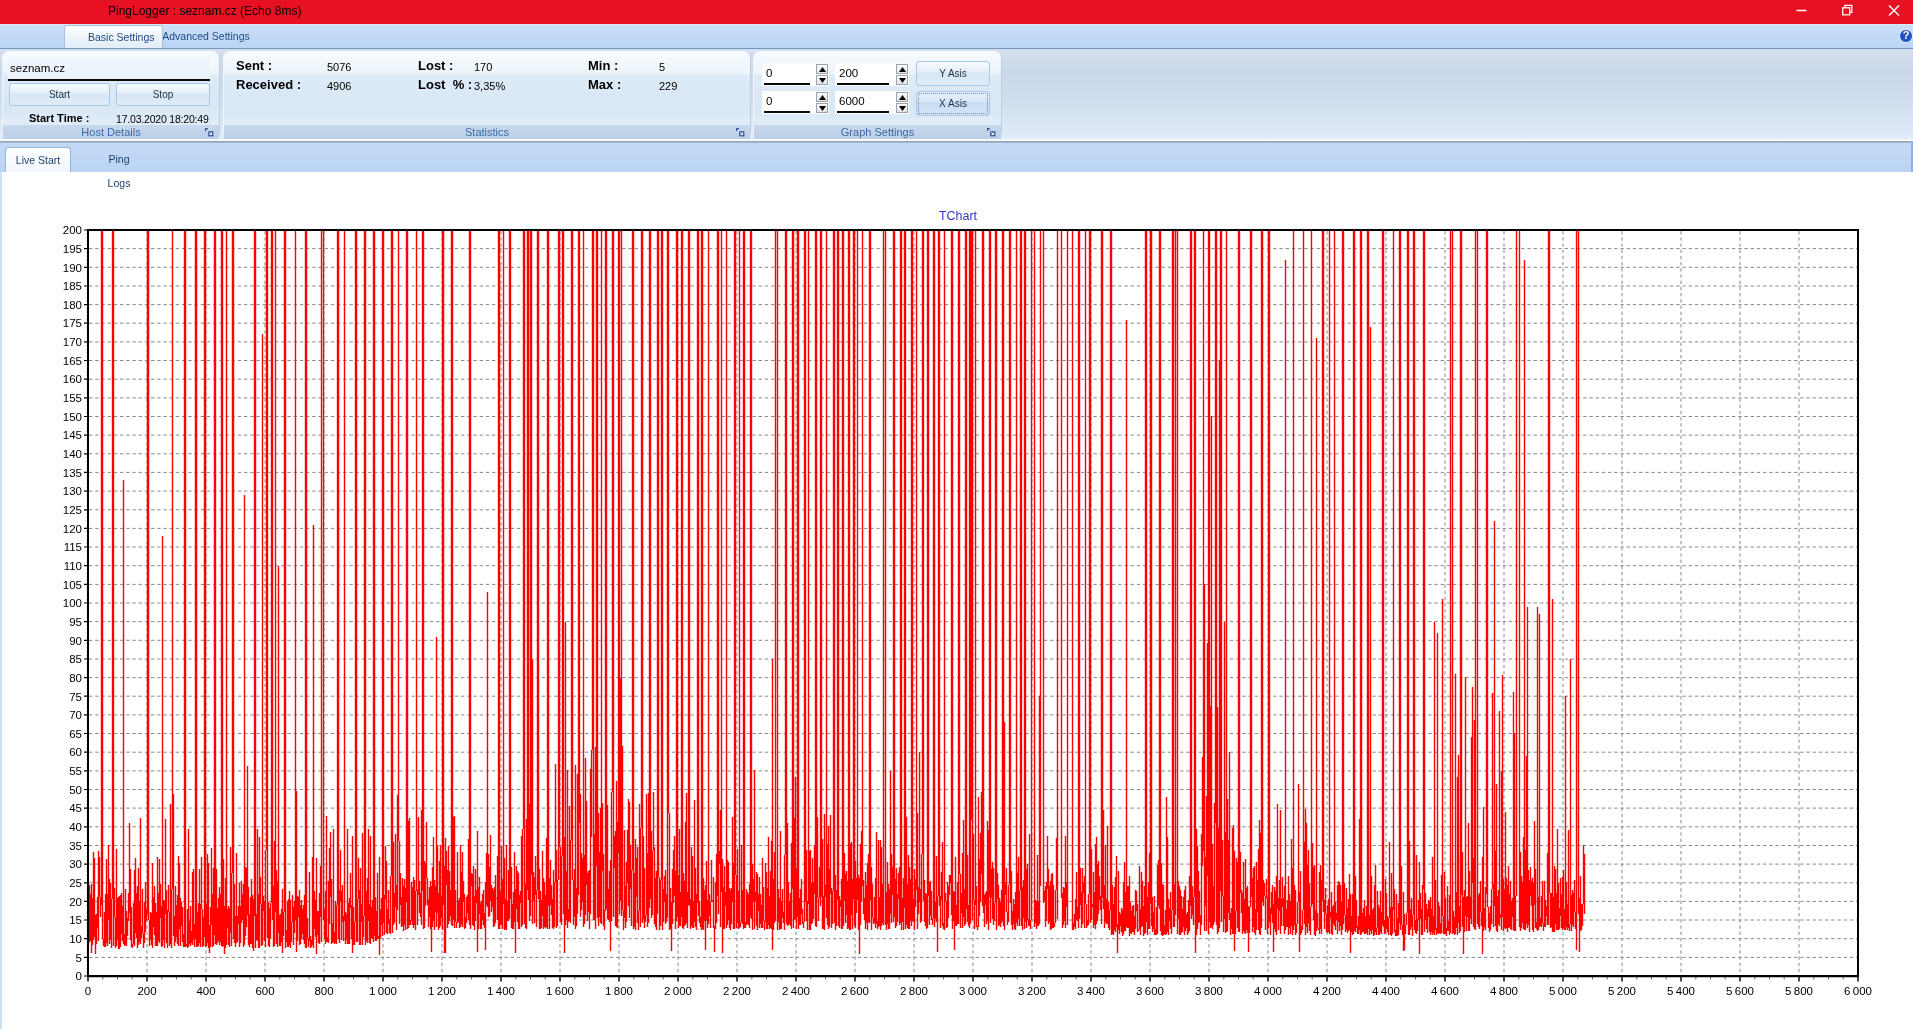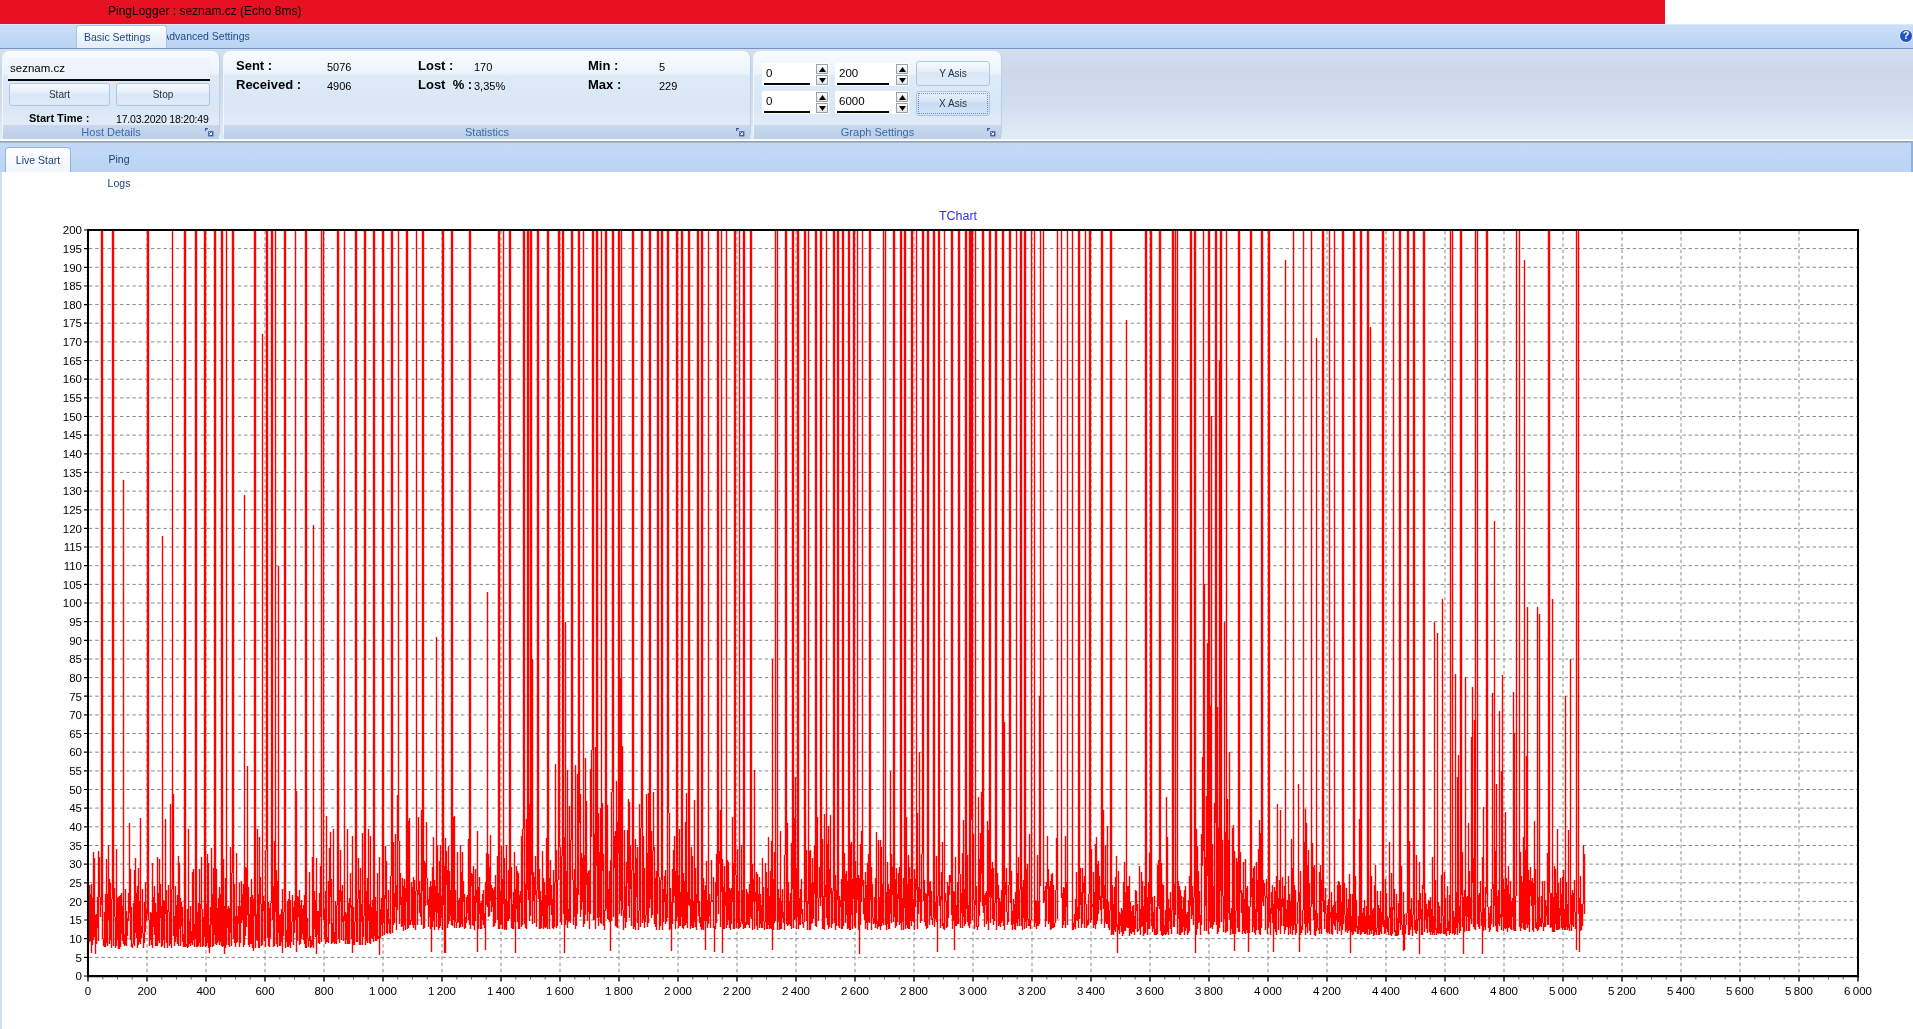--- a/index.html
+++ b/index.html
@@ -2,31 +2,31 @@
 <html><head>
 <meta charset="utf-8">
 <style>
 * { margin:0; padding:0; box-sizing:border-box; }
 html,body { width:1913px; height:1029px; overflow:hidden; background:#fff;
   font-family:"Liberation Sans", sans-serif; }
 #app { position:relative; width:1913px; height:1029px; }
 .abs { position:absolute; }
 
 
-#titlebar { left:0; top:0; width:1665px; height:24px; background:#e81123; }
+#titlebar { left:0; top:0; width:1913px; height:24px; background:#e81123; }
 #titletext { left:108px; top:4px; font-size:12px; color:#0d0000; }
 .winbtn { top:0; width:45px; height:23px; }
 
 
 #tabrow { left:0; top:24px; width:1913px; height:25px;
   background:linear-gradient(180deg,#cadff8,#bbd4f4); border-top:1px solid #dce9fa; border-bottom:1px solid #7494c1; }
-#tabBasic { left:76px; top:25px; width:91px; height:23px;
+#tabBasic { left:64px; top:25px; width:99px; height:23px;
   background:linear-gradient(180deg,#fdfeff,#edf3fb 55%,#e3eef9);
   border:1px solid #a9c2e1; border-bottom:none; border-radius:3px 3px 0 0;
-  font-size:10.5px; color:#1d4a86; text-align:left; padding-left:7px; line-height:23px; z-index:2; }
+  font-size:10.5px; color:#1d4a86; text-align:left; padding-left:23px; line-height:23px; z-index:2; }
 #tabAdv { left:151px; top:25px; width:110px; height:23px;
   font-size:10.5px; color:#1d4a86; text-align:center; line-height:23px; }
 #helpbtn { left:1899px; top:29px; width:14px; height:14px; border-radius:50%;
   background:#2353c2; border:1.5px solid #eef4fb; color:#fff; font-size:11px;
   font-weight:bold; text-align:center; line-height:11.5px; }
 
 
 #ribbon { left:0; top:49px; width:1913px; height:91px;
   background:linear-gradient(180deg,#d5e0ee 0%,#cbd8e9 25%,#d0deef 60%,#e1ecf9 100%); border-bottom:1px solid #f5f9fd; }
 .group { top:2px; height:88px;

